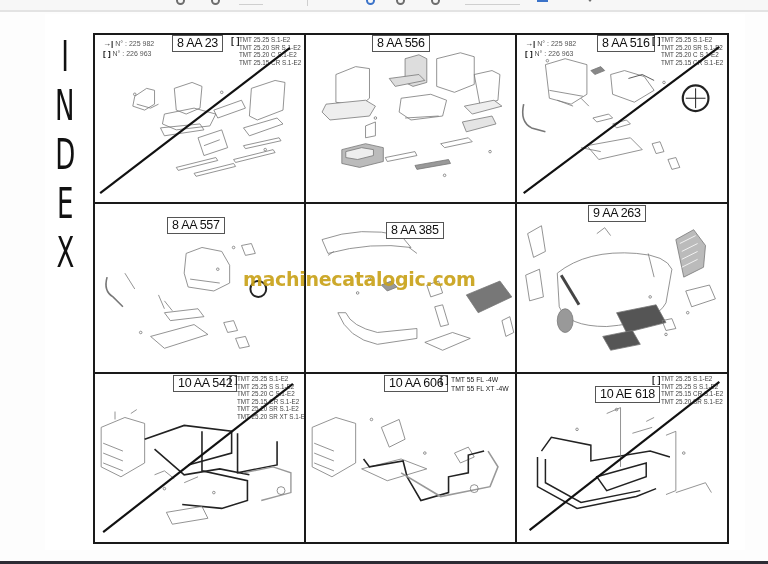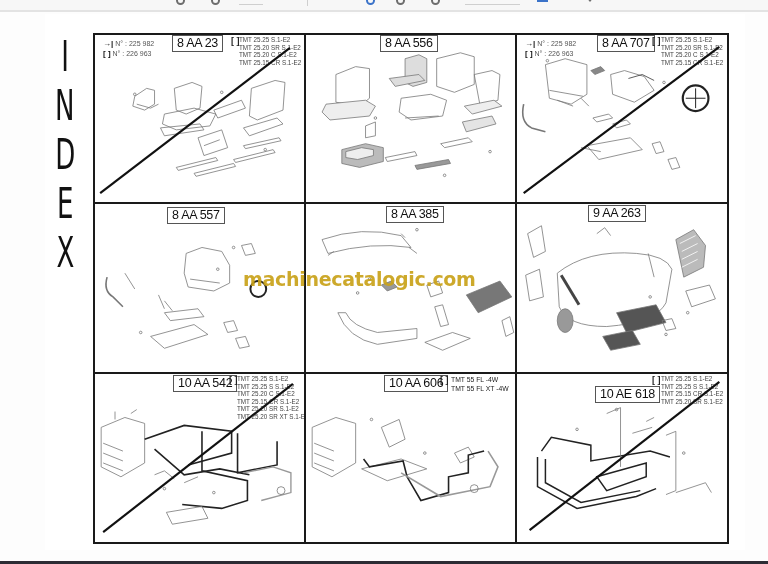--- a/index.html
+++ b/index.html
@@ -127,21 +127,21 @@
           <path d="M36 116 l24 -6 l18 4 l0 14 l-24 6 l-18 -4 z" fill="#bbb"></path>
           <path d="M40 118 l16 -4 l12 2 l0 6 l-16 4 l-12 -2 z" fill="#eee"></path>
           <path d="M80 124 l30 -6 l2 4 l-30 6 z"></path>
           <path d="M110 132 l34 -6 l2 4 l-34 6 z" fill="#999"></path>
           <path d="M60 92 l10 -4 l0 14 l-10 2 z"></path>
           <circle cx="70" cy="84" r="1.3"></circle>
             <circle cx="186" cy="118" r="1.3"></circle>
             <circle cx="140" cy="142" r="1.3"></circle>
         </g>
       </svg>
-      <div class="ref-box" style="left:74px">8 AA 556</div>
+      <div class="ref-box" style="left:66px">8 AA 556</div>
     </div>
 
     <div class="cell c3">
       <svg class="drawing" viewBox="0 0 211 169">
         <g fill="none" stroke="#777" stroke-width="0.8">
           <path d="M28 30 l20 -6 l22 6 l0 30 l-16 10 l-22 -6 z"></path>
           <path d="M32 56 l34 6"></path>
           <path d="M74 36 l10 -4 l4 4 l-10 4 z" fill="#888"></path>
           <path d="M94 40 l14 -4 l20 6 l10 14 l-20 12 l-22 -8 z"></path>
           <path d="M112 44 l14 -4 l12 6" stroke="#333"></path>
@@ -156,21 +156,21 @@
           <circle cx="180" cy="64" r="13" stroke="#222" stroke-width="2.2"></circle>
           <path d="M170 64 l20 0 M180 54 l0 20" stroke="#222" stroke-width="1"></path>
           <circle cx="30" cy="26" r="1.3"></circle>
             <circle cx="148" cy="48" r="1.3"></circle>
         </g>
       </svg>
       <div class="serials">
         <div><span class="sym">→|</span> <span>N° : 225 982</span></div>
         <div><span class="sym">[ ]</span> <span>N° : 226 963</span></div>
       </div>
-      <div class="ref-box" style="left:80px">8 AA 707</div>
+      <div class="ref-box" style="left:80px">8 AA 516</div>
       <div class="bracket" style="left:135px">[ ]</div>
       <div class="models" style="left:144px">
         <div>TMT 25.25 S.1-E2</div>
         <div>TMT 25.20 SR S.1-E2</div>
         <div>TMT 25.20 C S.1-E2</div>
         <div>TMT 25.15 CR S.1-E2</div>
       </div>
       <svg class="strike" viewBox="0 0 211 169">
         <line x1="6" y1="160" x2="204" y2="12" stroke="#111" stroke-width="2.2"></line>
       </svg>
@@ -188,42 +188,42 @@
           <path d="M56 134 l44 -12 l14 10 l-44 14 z"></path>
           <path d="M130 120 l10 -2 l4 10 l-10 2 z"></path>
           <path d="M142 136 l10 -2 l4 10 l-10 2 z"></path>
           <circle cx="165" cy="86" r="8" stroke="#222" stroke-width="2"></circle>
           <path d="M64 92 l6 14 M70 98 l8 10"></path>
           <circle cx="140" cy="44" r="1.3"></circle>
             <circle cx="124" cy="66" r="1.3"></circle>
             <circle cx="46" cy="130" r="1.3"></circle>
         </g>
       </svg>
-      <div class="ref-box" style="left:72px;top:3px">8 AA 557</div>
+      <div class="ref-box" style="left:72px;top:13px">8 AA 557</div>
     </div>
 
     <div class="cell">
       <svg class="drawing" viewBox="0 0 211 170">
         <g fill="none" stroke="#777" stroke-width="0.8">
           <path d="M16 36 q40 -14 80 -4 l10 12 q-40 -6 -84 6 z"></path>
           <path d="M22 52 l6 -4"></path>
           <path d="M96 30 l4 4 M104 44 l8 6"></path>
           <path d="M76 82 l10 -4 l6 6 l-10 4 z" fill="#999"></path>
           <path d="M122 82 l12 -4 l4 12 l-12 4 z"></path>
           <path d="M130 104 l8 -2 l6 20 l-8 2 z"></path>
           <path d="M32 110 q10 26 40 32 l40 -6 l0 -10 l-40 4 q-26 -6 -32 -20 z"></path>
           <path d="M120 140 l28 -10 l18 6 l-28 12 z"></path>
           <path d="M162 92 l34 -14 l12 16 l-34 16 z" fill="#777"></path>
           <path d="M198 118 l8 -4 l4 16 l-8 4 z"></path>
           <circle cx="64" cy="76" r="1.3"></circle>
             <circle cx="52" cy="90" r="1.3"></circle>
             <circle cx="112" cy="26" r="1.3"></circle>
         </g>
       </svg>
-      <div class="ref-box" style="left:80px;top:2px">8 AA 385</div>
+      <div class="ref-box" style="left:80px;top:18px">8 AA 385</div>
     </div>
 
     <div class="cell c3">
       <svg class="drawing" viewBox="0 0 211 170">
         <g fill="none" stroke="#777" stroke-width="0.8">
           <path d="M10 30 l14 -8 l4 26 l-12 6 z"></path>
           <path d="M8 72 l14 -6 l4 28 l-14 4 z"></path>
           <path d="M40 70 q30 -24 80 -20 q30 2 36 16 l-6 34 q-10 20 -60 24 q-40 0 -48 -20 z"></path>
           <path d="M44 72 l18 30" stroke="#444" stroke-width="3"></path>
           <path d="M100 110 l40 -8 l10 18 l-40 10 z" fill="#555"></path>

